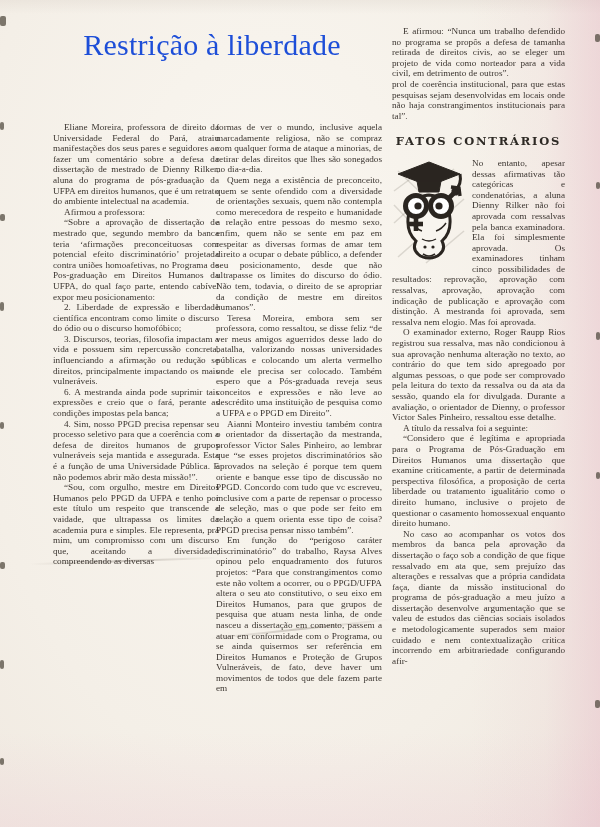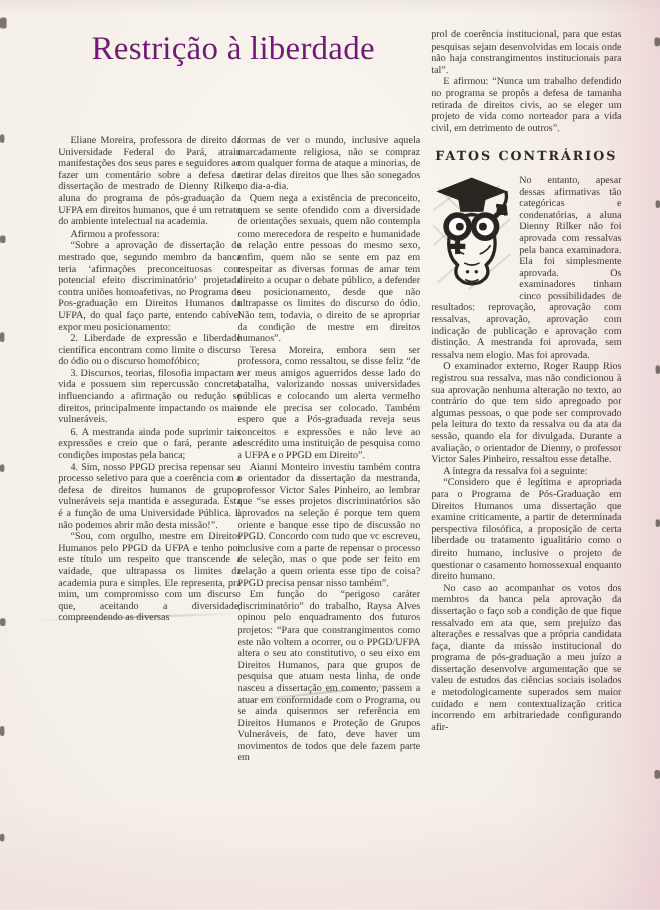--- a/index.html
+++ b/index.html
@@ -9,21 +9,21 @@
     background:
       linear-gradient(to left, rgba(230,182,198,.40), rgba(230,182,198,.10) 55px, rgba(230,182,198,0) 130px),
       linear-gradient(to top, rgba(236,200,212,.28), rgba(236,200,212,0) 95px),
       linear-gradient(to bottom, rgba(210,200,190,.25), rgba(210,200,190,0) 14px),
       radial-gradient(ellipse at 45% 35%, #faf7f1 0%, #f4efe7 65%, #efe8df 100%);
   }
   .page{position:absolute;inset:0;}
   .headline{
     position:absolute;left:38px;top:24px;width:348px;margin:0;
     font-family:"Liberation Serif", serif;font-weight:400;
-    font-size:30px;line-height:41px;text-align:center;color:#701a75;
+    font-size:30px;line-height:41px;text-align:center;color:#1d4ed8;
     letter-spacing:.2px;
   }
   .headline span{display:block;}
   .col{
     position:absolute;width:166px;top:122px;height:648px;overflow:hidden;
     font-size:9.2px;line-height:10.6px;text-align:justify;color:#3b3530;
   }
   .col-left{left:38px;margin-left:15px;}
   .col-middle{left:216px;}
   .col-right{left:392px;top:26px;width:173px;height:748px;}
@@ -95,22 +95,22 @@
 
   <div class="col col-middle">
     <p class="para cont">formas de ver o mundo, inclusive aquela marcadamente religiosa, não se compraz com qualquer forma de ataque a minorias, de retirar delas direitos que lhes são sonegados no dia-a-dia.</p>
     <p class="para">Quem nega a existência de preconceito, quem se sente ofendido com a diversidade de orientações sexuais, quem não contempla como merecedora de respeito e humanidade a relação entre pessoas do mesmo sexo, enfim, quem não se sente em paz em respeitar as diversas formas de amar tem direito a ocupar o debate público, a defender seu posicionamento, desde que não ultrapasse os limites do discurso do ódio. Não tem, todavia, o direito de se apropriar da condição de mestre em direitos humanos”.</p>
     <p class="para">Teresa Moreira, embora sem ser professora, como ressaltou, se disse feliz “de ver meus amigos aguerridos desse lado do batalha, valorizando nossas universidades públicas e colocando um alerta vermelho onde ele precisa ser colocado. Também espero que a Pós-graduada reveja seus conceitos e expressões e não leve ao descrédito uma instituição de pesquisa como a UFPA e o PPGD em Direito”.</p>
     <p class="para">Aianni Monteiro investiu também contra o orientador da dissertação da mestranda, professor Victor Sales Pinheiro, ao lembrar que “se esses projetos discriminatórios são aprovados na seleção é porque tem quem oriente e banque esse tipo de discussão no PPGD. Concordo com tudo que vc escreveu, inclusive com a parte de repensar o processo de seleção, mas o que pode ser feito em relação a quem orienta esse tipo de coisa? PPGD precisa pensar nisso também”.</p>
     <p class="para">Em função do “perigoso caráter discriminatório” do trabalho, Raysa Alves opinou pelo enquadramento dos futuros projetos: “Para que constrangimentos como este não voltem a ocorrer, ou o PPGD/UFPA altera o seu ato constitutivo, o seu eixo em Direitos Humanos, para que grupos de pesquisa que atuam nesta linha, de onde nasceu a dissertação em comento, passem a atuar em conformidade com o Programa, ou se ainda quisermos ser referência em Direitos Humanos e Proteção de Grupos Vulneráveis, de fato, deve haver um movimentos de todos que dele fazem parte em</p>
   </div>
 
   <div class="col col-right">
+    <p class="para">E afirmou: “Nunca um trabalho defendido no programa se propôs a defesa de tamanha retirada de direitos civis, ao se eleger um projeto de vida como norteador para a vida civil, em detrimento de outros”.</p>
     <p class="para cont">prol de coerência institucional, para que estas pesquisas sejam desenvolvidas em locais onde não haja constrangimentos institucionais para tal”.</p>
-    <p class="para">E afirmou: “Nunca um trabalho defendido no programa se propôs a defesa de tamanha retirada de direitos civis, ao se eleger um projeto de vida como norteador para a vida civil, em detrimento de outros”.</p>
     <h2 class="section-heading">FATOS CONTRÁRIOS</h2>
     <p class="para cont">
       <span class="owl">
         <svg viewBox="0 0 74 104" xmlns="http://www.w3.org/2000/svg">
 
           <g stroke="rgba(70,60,48,0.16)" stroke-width="1.5">
             <line x1="2" y1="30" x2="40" y2="2"></line>
             <line x1="2" y1="62" x2="62" y2="8"></line>
             <line x1="6" y1="96" x2="72" y2="38"></line>
             <line x1="34" y1="102" x2="72" y2="70"></line>
@@ -144,19 +144,19 @@
           <polyline points="59,26 67,27 68,35" fill="none" stroke="#2a2520" stroke-width="3.4"></polyline>
 
           <circle cx="33" cy="86" r="1.6" fill="#2a2520"></circle>
           <circle cx="41" cy="86" r="1.6" fill="#2a2520"></circle>
           <path d="M31,93 q6,4 12,0" fill="none" stroke="#2a2520" stroke-width="1.6"></path>
         </svg>
       </span>
       <span>No entanto, apesar dessas afirmativas tão categóricas e condenatórias, a aluna Dienny Rilker não foi aprovada com ressalvas pela banca examinadora. Ela foi simplesmente aprovada. Os examinadores tinham cinco possibilidades de resultados: reprovação, aprovação com ressalvas, aprovação, aprovação com indicação de publicação e aprovação com distinção. A mestranda foi aprovada, sem ressalva nem elogio. Mas foi aprovada.</span>
     </p>
     <p class="para">O examinador externo, Roger Raupp Rios registrou sua ressalva, mas não condicionou à sua aprovação nenhuma alteração no texto, ao contrário do que tem sido apregoado por algumas pessoas, o que pode ser comprovado pela leitura do texto da ressalva ou da ata da sessão, quando ela for divulgada. Durante a avaliação, o orientador de Dienny, o professor Victor Sales Pinheiro, ressaltou esse detalhe.</p>
-    <p class="para">A íntegra da ressalva foi a seguinte:</p>
+    <p class="para">A título da ressalva foi a seguinte:</p>
     <p class="para">“Considero que é legítima e apropriada para o Programa de Pós-Graduação em Direitos Humanos uma dissertação que examine criticamente, a partir de determinada perspectiva filosófica, a proposição de certa liberdade ou tratamento igualitário como o direito humano, inclusive o projeto de questionar o casamento homossexual enquanto direito humano.</p>
     <p class="para">No caso ao acompanhar os votos dos membros da banca pela aprovação da dissertação o faço sob a condição de que fique ressalvado em ata que, sem prejuízo das alterações e ressalvas que a própria candidata faça, diante da missão institucional do programa de pós-graduação a meu juízo a dissertação desenvolve argumentação que se valeu de estudos das ciências sociais isolados e metodologicamente superados sem maior cuidado e nem contextualização critica incorrendo em arbitrariedade configurando afir-</p>
   </div>
 
 
 </div>
 
 </body></html>

